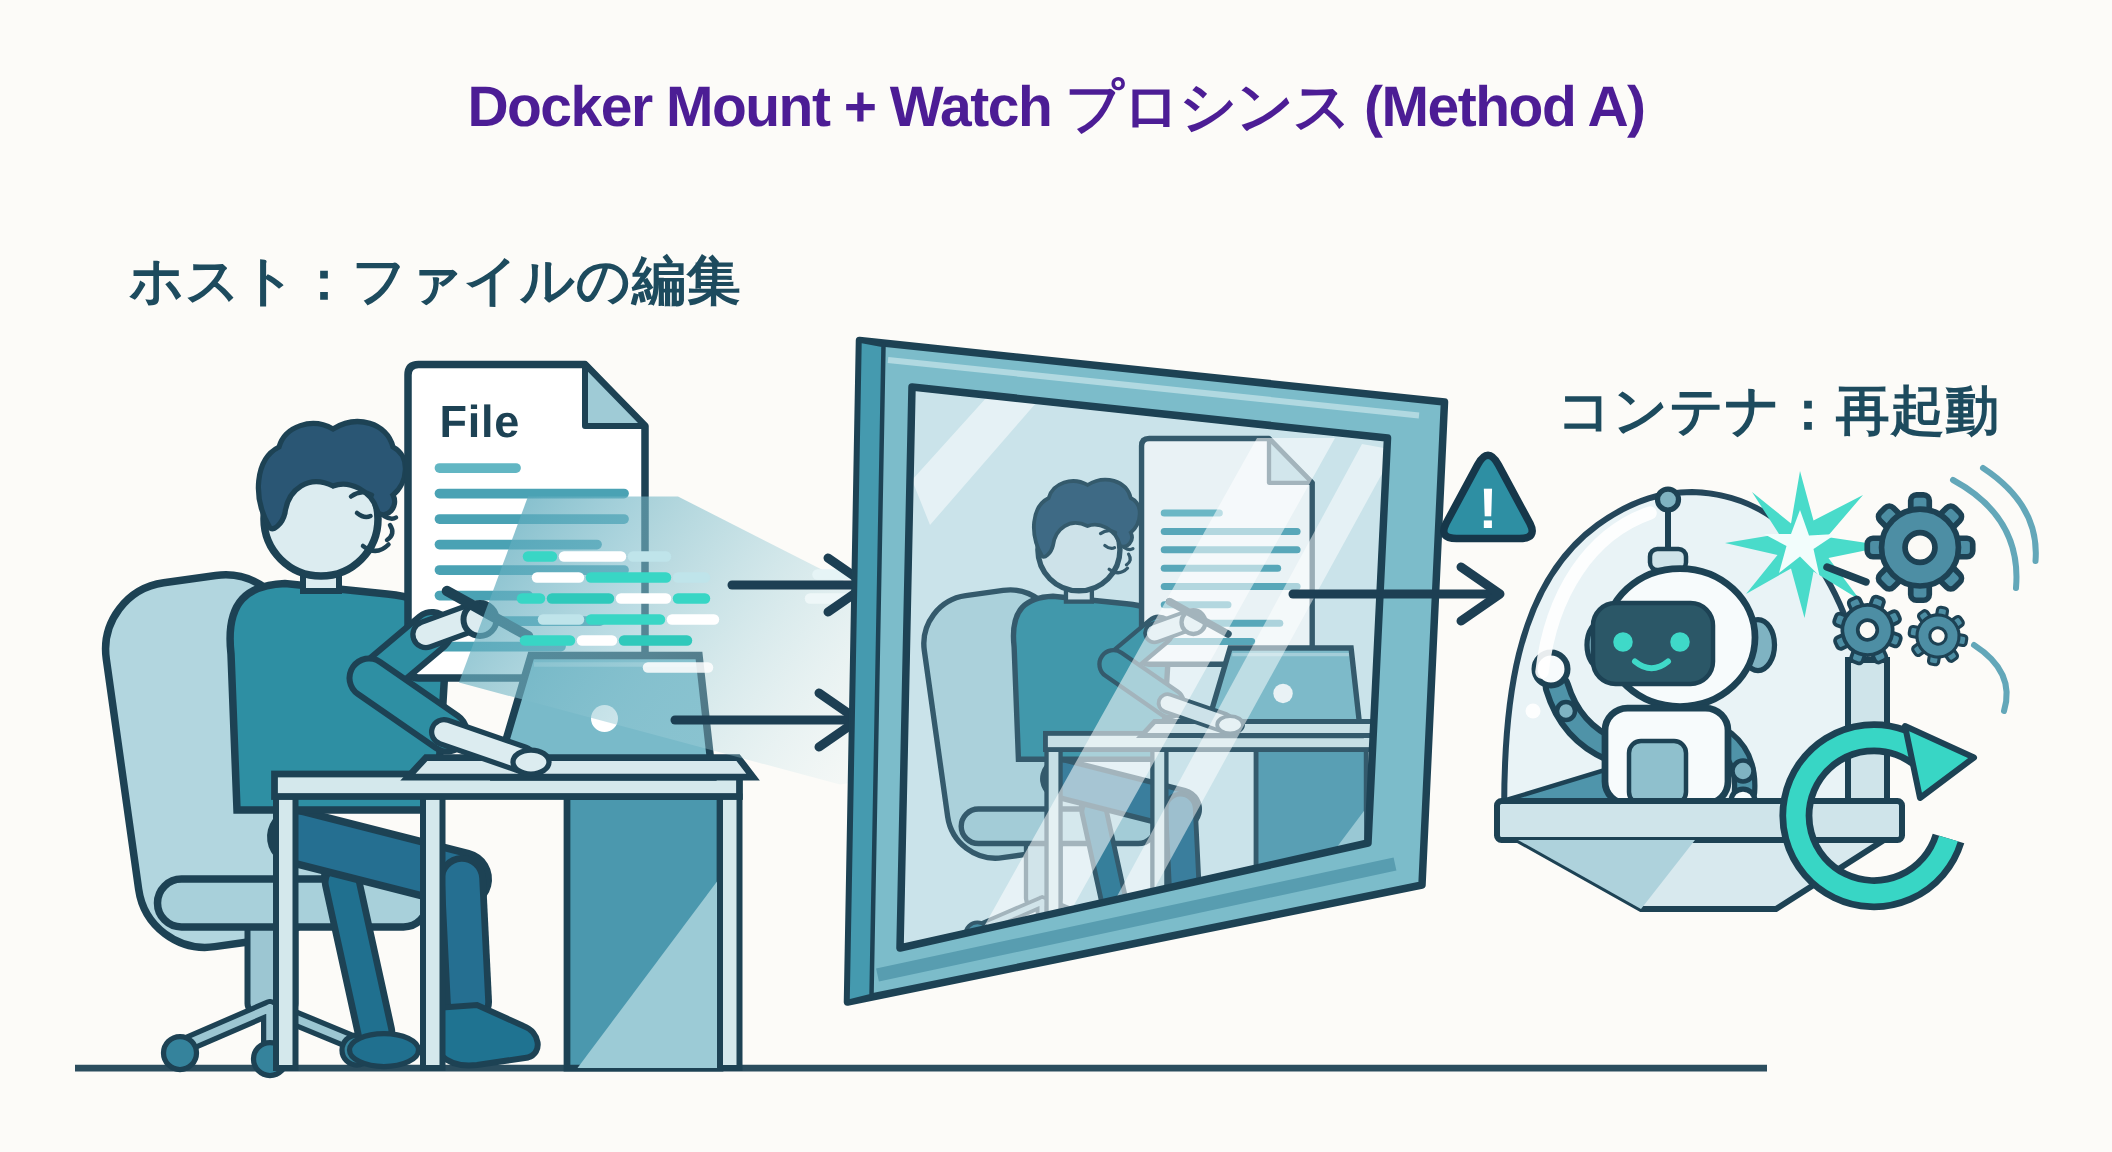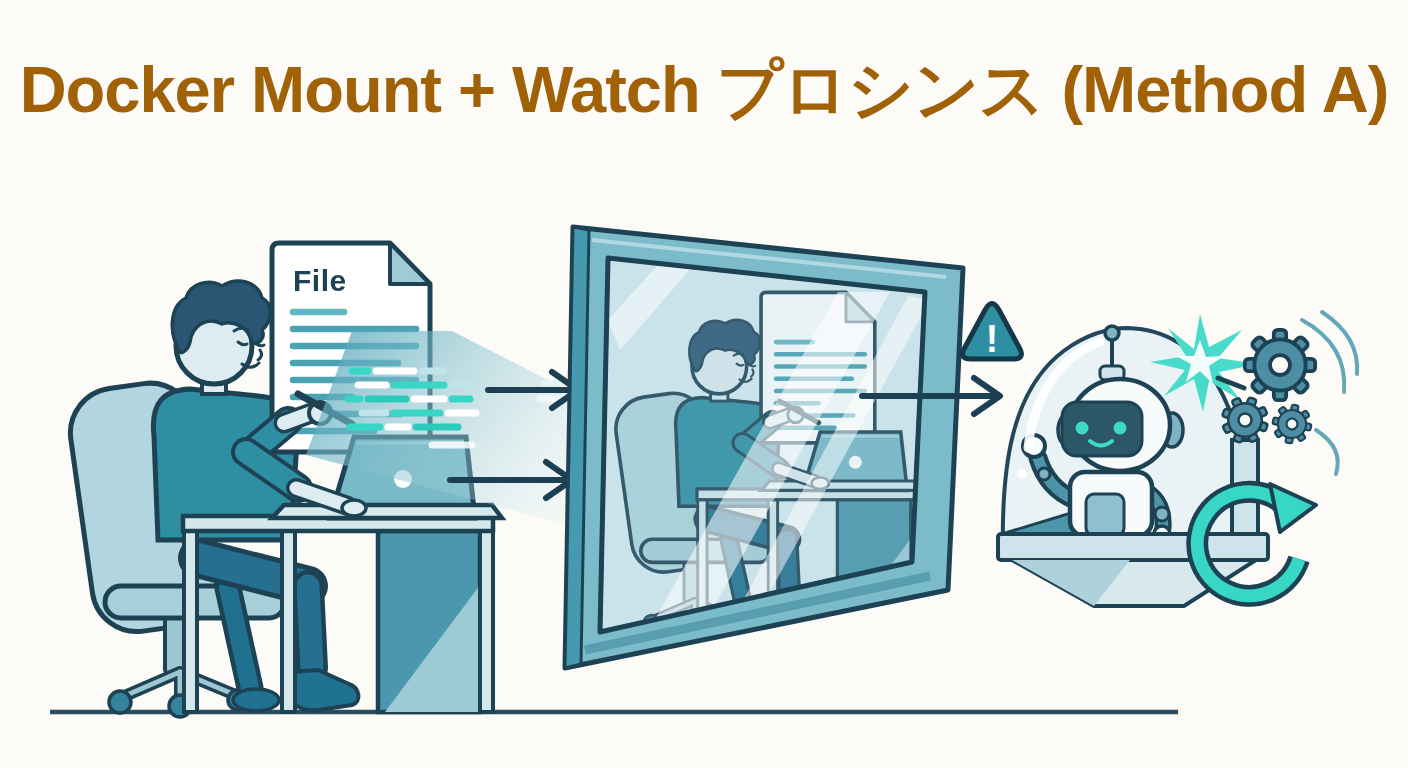--- a/index.html
+++ b/index.html
@@ -2,21 +2,21 @@
 <html><head>
 <meta charset="utf-8">
 <style>
   html,body{margin:0;padding:0;background:#e8e8e8;}
   .canvas{
     position:relative;width:1408px;height:768px;background:#fcfbf8;overflow:hidden;
     font-family:"Liberation Sans","DejaVu Sans",sans-serif;
   }
   .title{
     position:absolute;left:0;right:0;top:46px;text-align:center;
-    font-size:65px;font-weight:800;color:#a16207;letter-spacing:-1px;white-space:nowrap;
+    font-size:38px;font-weight:800;color:#4c1d95;letter-spacing:-1px;white-space:nowrap;
   }
   .seclabel{
     position:absolute;font-size:36px;font-weight:800;color:#1d4b5e;
     letter-spacing:0.5px;white-space:nowrap;
   }
   .lbl-host{left:86px;top:163px;}
   .lbl-mount{left:549px;top:166px;}
   .lbl-container{left:1038px;top:250px;}
   svg{position:absolute;left:0;top:0;}
 </style>
@@ -246,13 +246,15 @@
       </g>
     </g>
 
     <g>
       <path d="M985,310 Q992,297 999,310 L1020,349 Q1025,359 1013,359 L971,359 Q959,359 964,349 Z" fill="#2e8fa3" stroke="#16374a" stroke-width="5" stroke-linejoin="round"></path>
       <text x="992" y="352" text-anchor="middle" font-size="38" font-weight="900" fill="#ffffff" font-family="Liberation Sans, DejaVu Sans, sans-serif">!</text>
     </g>
   </svg>
 
   <div class="title">Docker Mount + Watch プロシンス (Method A)</div>
+  <div class="seclabel lbl-host">ホスト：ファイルの編集</div>
+  <div class="seclabel lbl-container">コンテナ：再起動</div>
 </div>
 
 </body></html>

